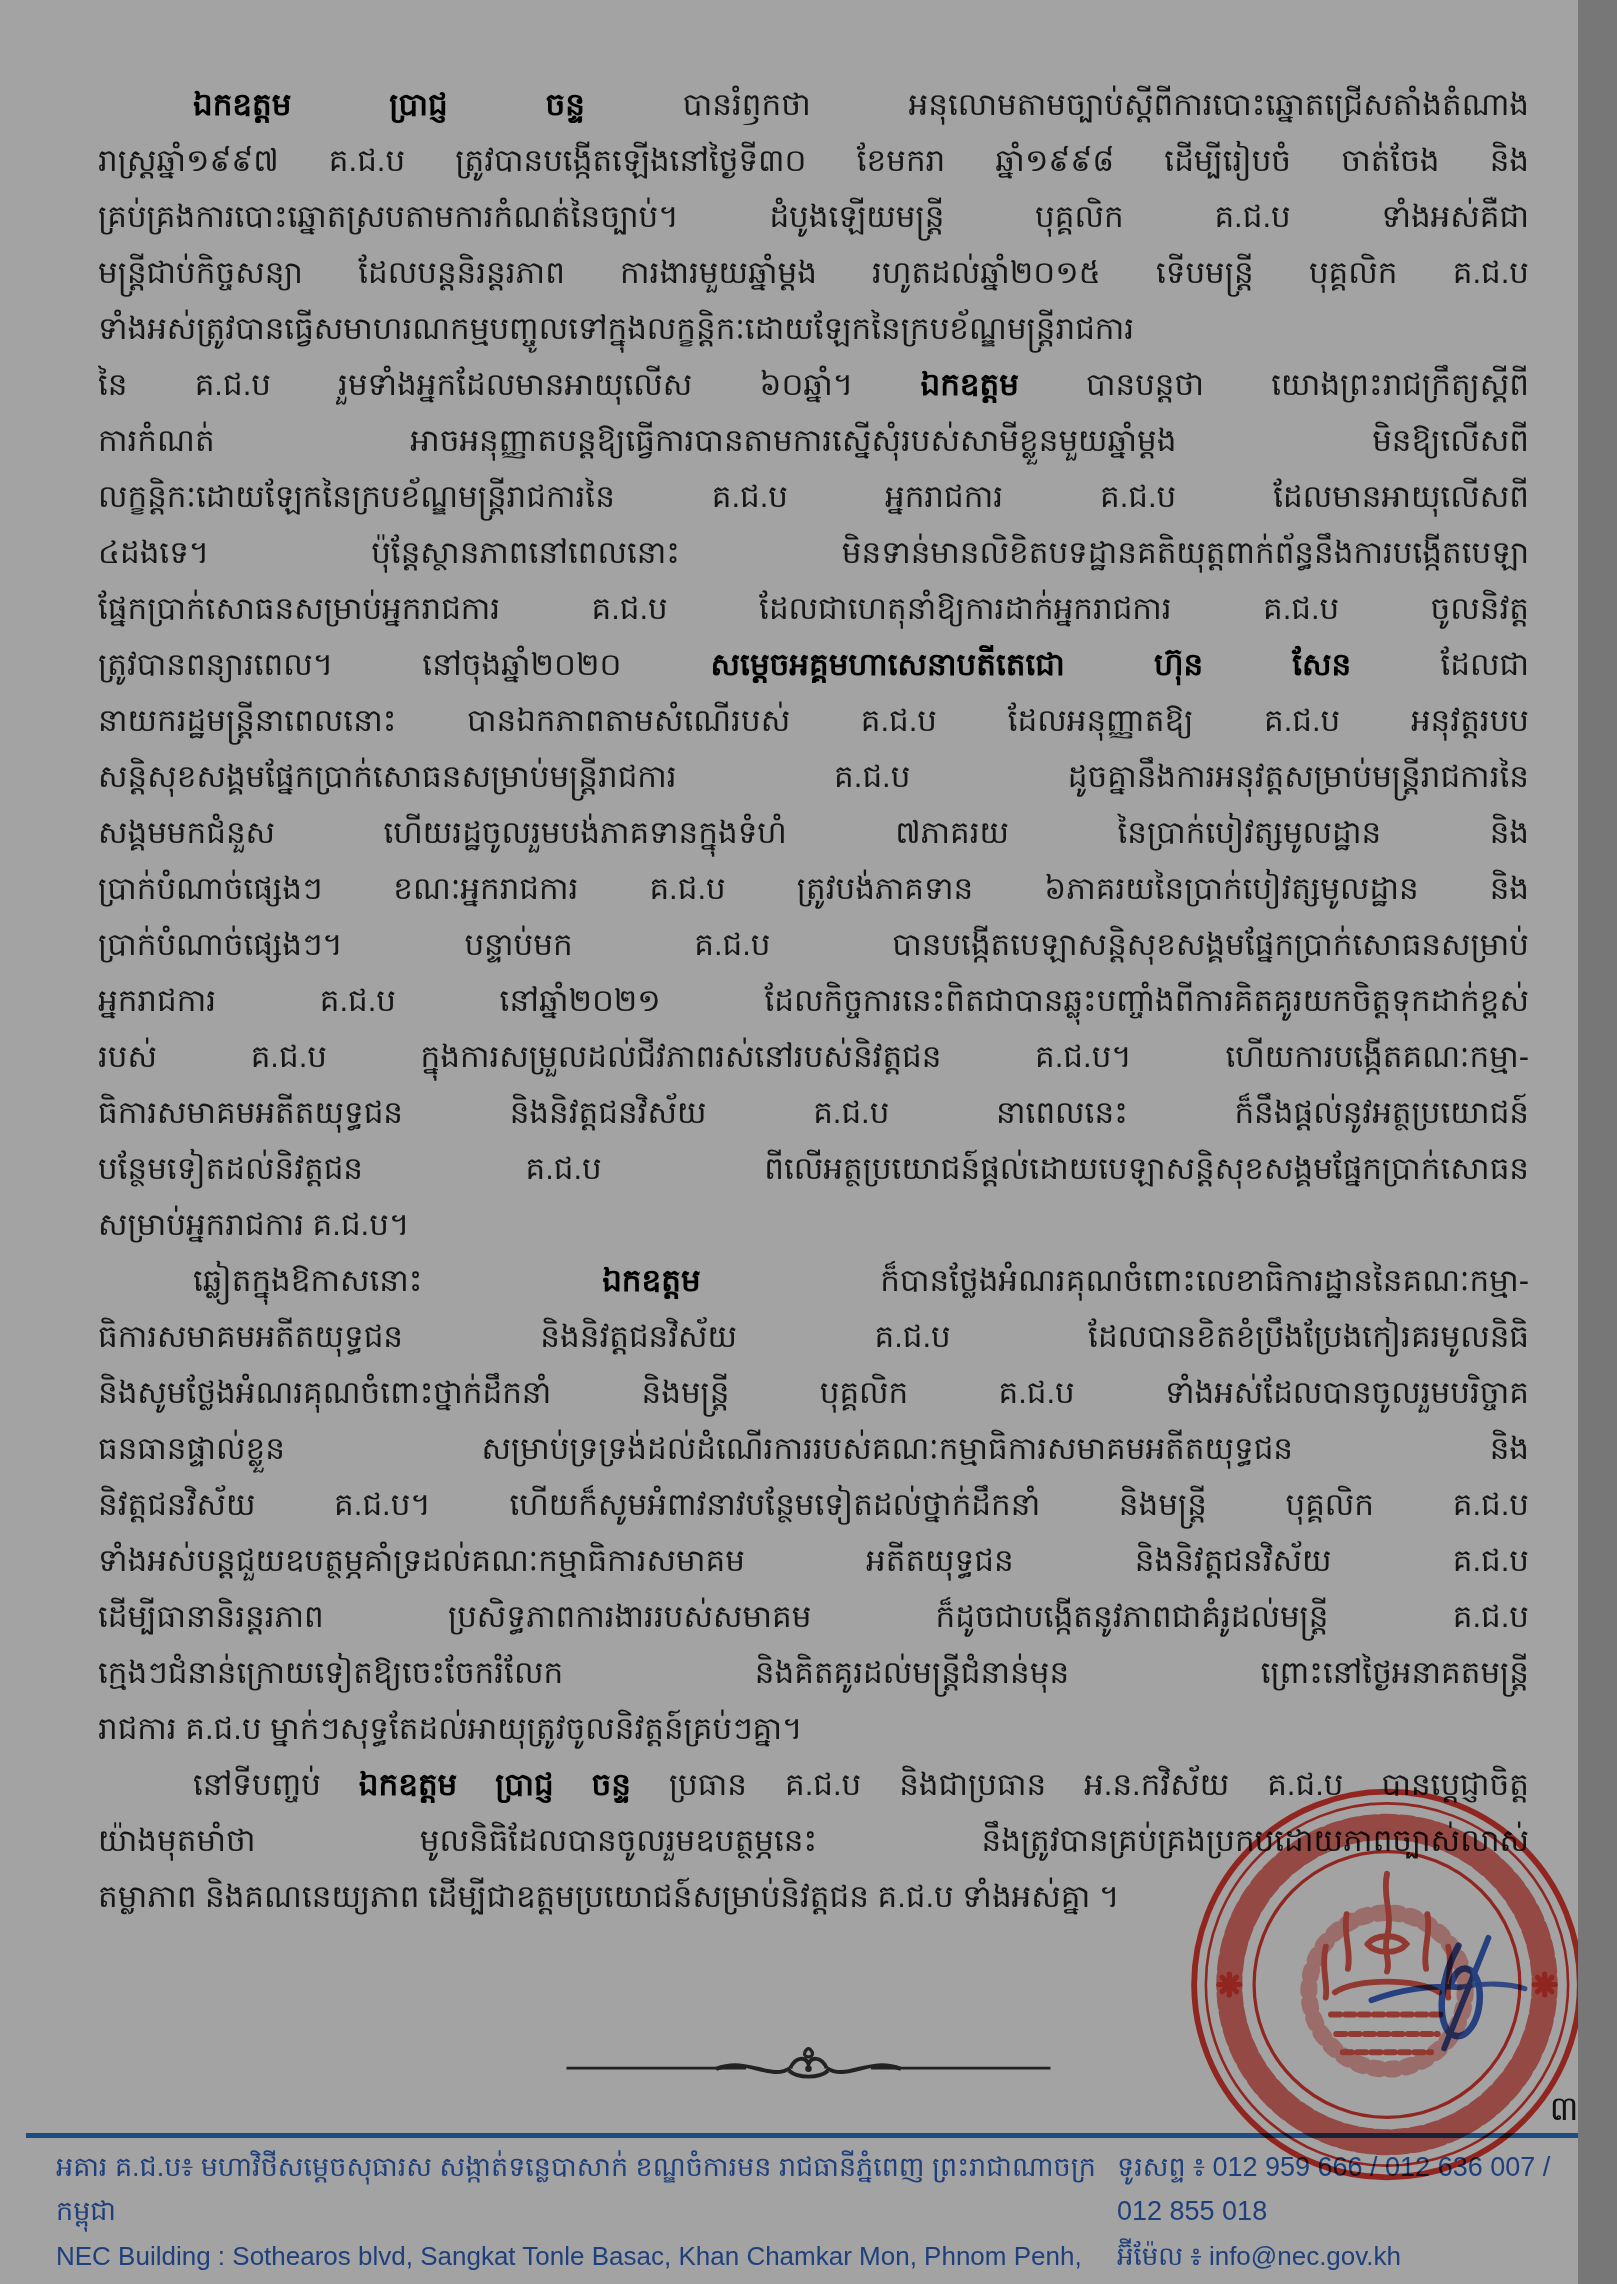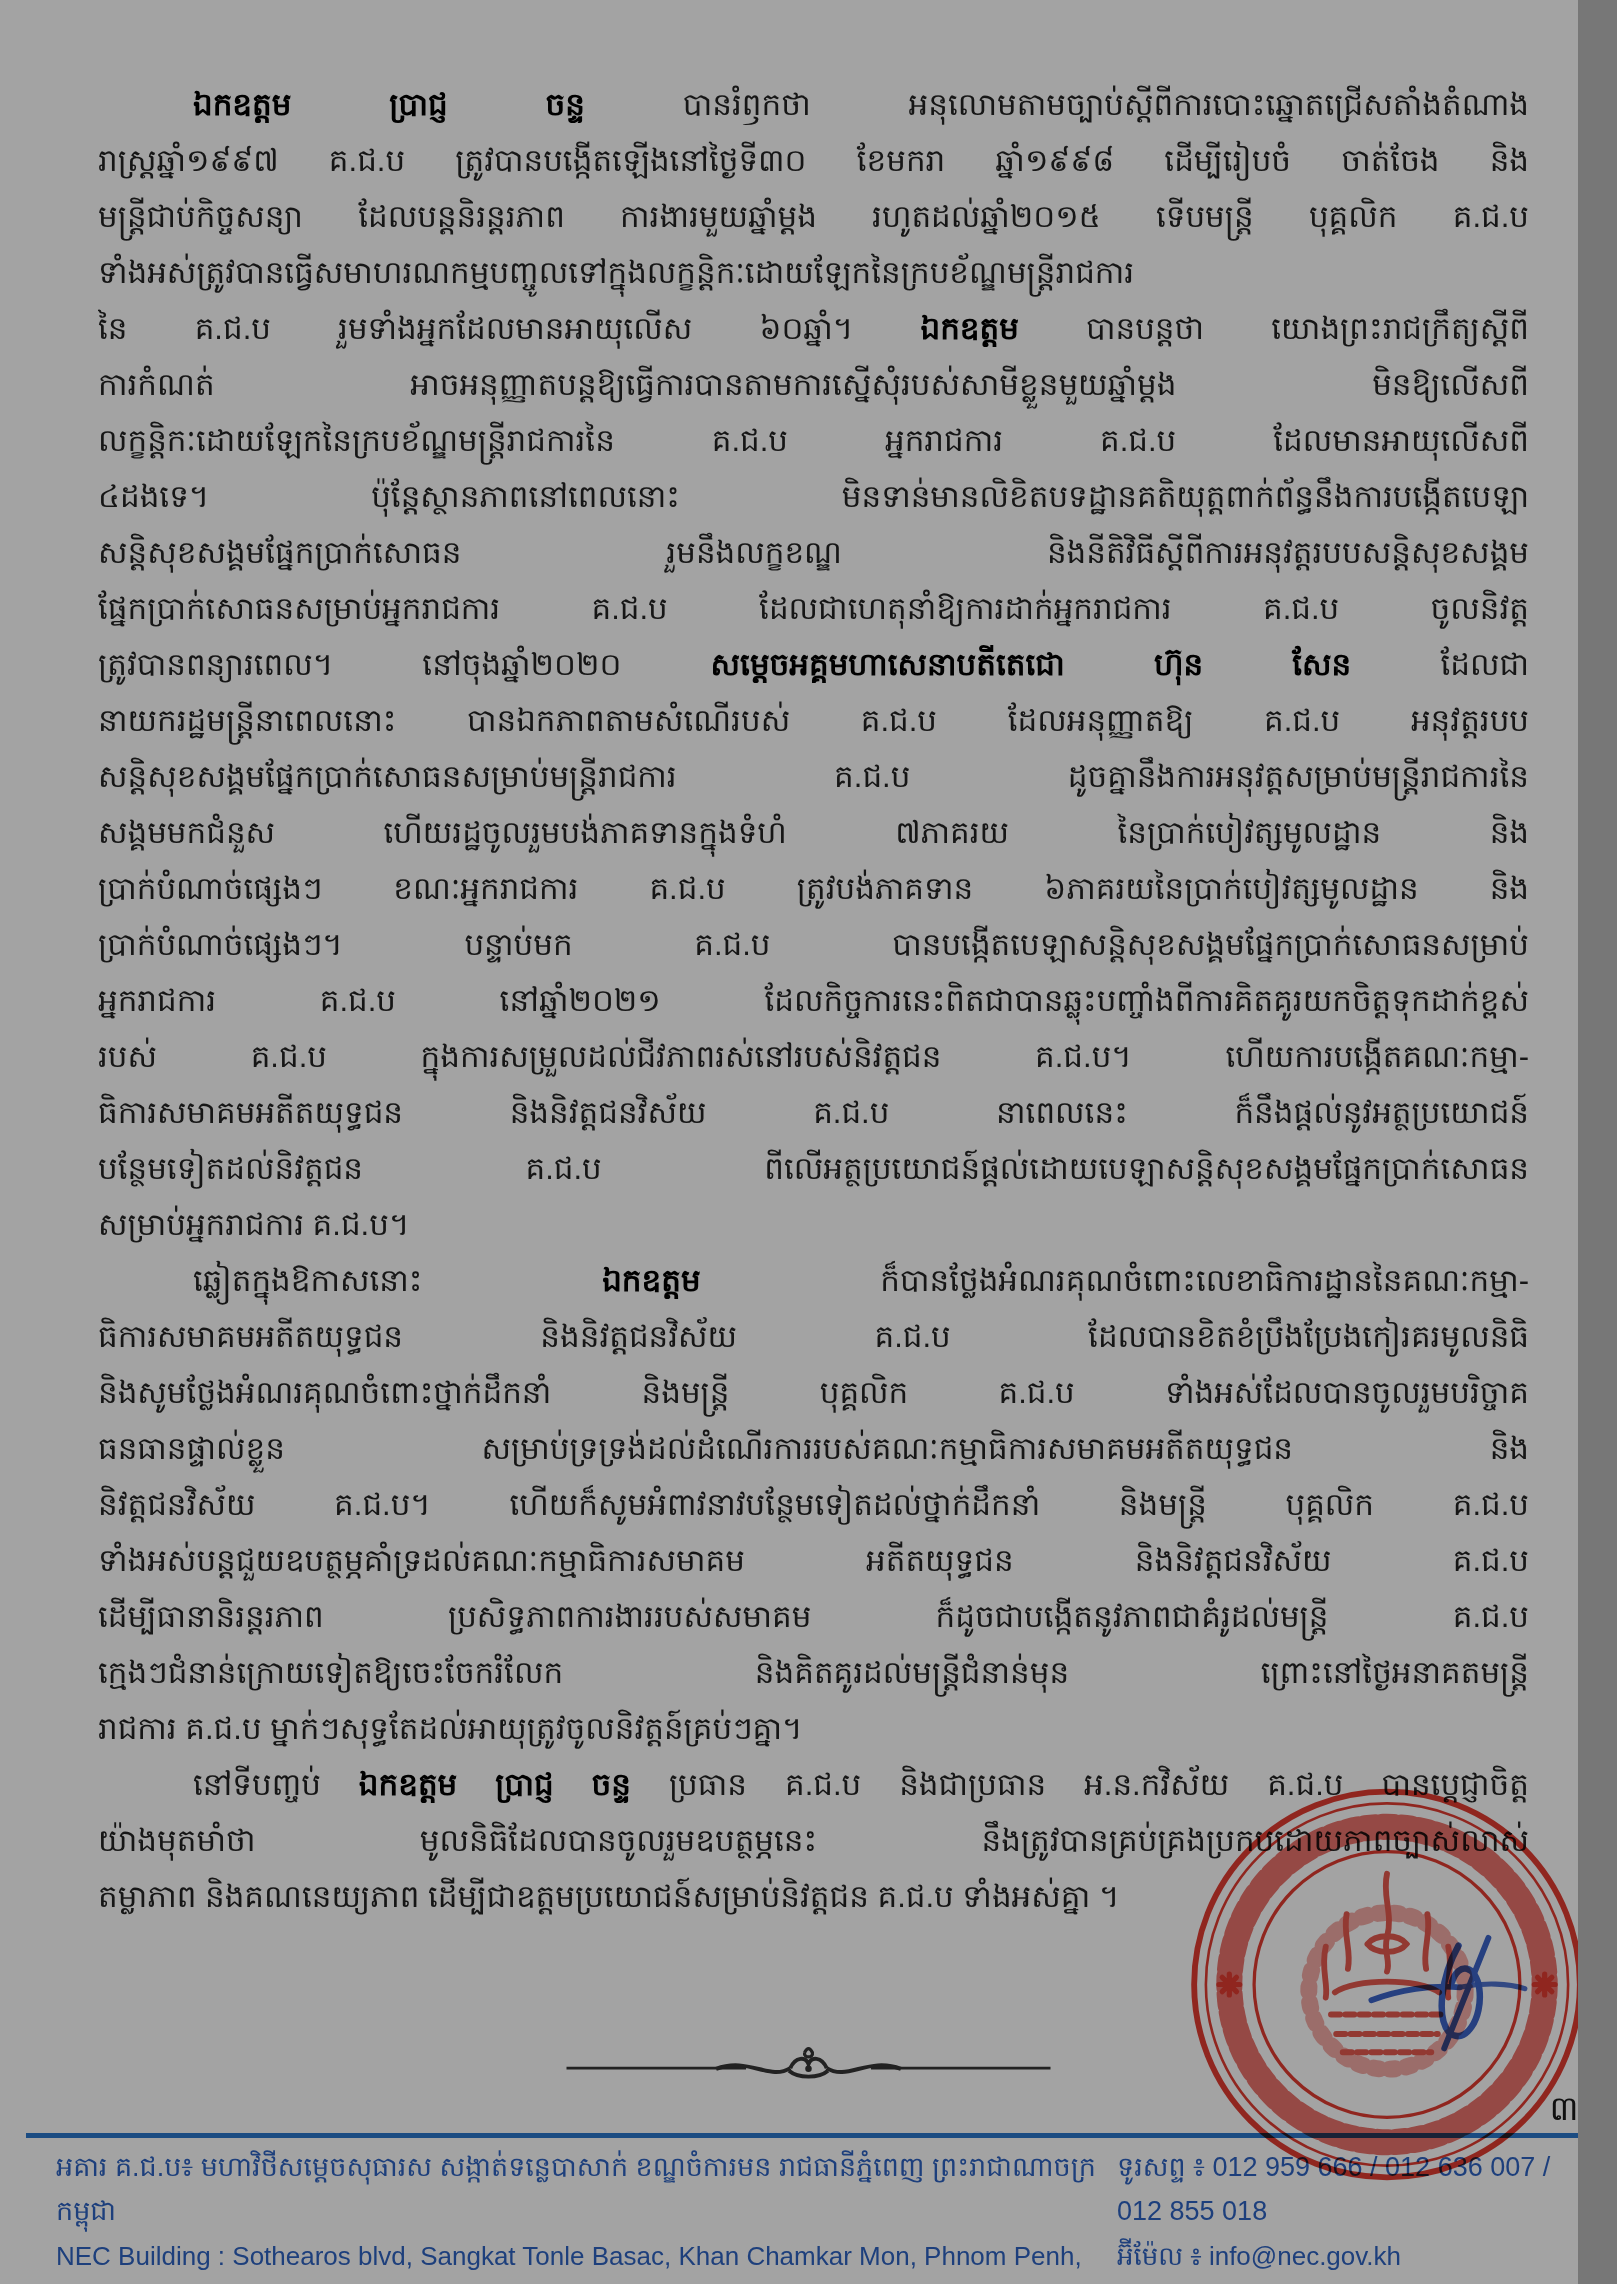--- a/index.html
+++ b/index.html
@@ -70,27 +70,27 @@
 </style>
 </head>
 <body>
 
 <div class="page">
 
   <div class="content">
       <div class="paragraph">
         <div class="line indent"><span class="b">ឯកឧត្តម ប្រាជ្ញ ចន្ទ</span><span> បានរំឭកថា អនុលោមតាមច្បាប់ស្តីពីការបោះឆ្នោតជ្រើសតាំងតំណាង</span></div>
         <div class="line"><span>រាស្ត្រឆ្នាំ១៩៩៧ គ.ជ.ប ត្រូវបានបង្កើតឡើងនៅថ្ងៃទី៣០ ខែមករា ឆ្នាំ១៩៩៨ ដើម្បីរៀបចំ ចាត់ចែង និង</span></div>
+        <div class="line"><span>គ្រប់គ្រងការបោះឆ្នោតស្របតាមការកំណត់នៃច្បាប់។ ដំបូងឡើយមន្ត្រី បុគ្គលិក គ.ជ.ប ទាំងអស់គឺជា</span></div>
         <div class="line"><span>មន្ត្រីជាប់កិច្ចសន្យា ដែលបន្តនិរន្តរភាព ការងារមួយឆ្នាំម្តង រហូតដល់ឆ្នាំ២០១៥ ទើបមន្ត្រី បុគ្គលិក គ.ជ.ប</span></div>
         <div class="line"><span>ទាំងអស់ត្រូវបានធ្វើសមាហរណកម្មបញ្ចូលទៅក្នុងលក្ខន្តិកៈដោយឡែកនៃក្របខ័ណ្ឌមន្ត្រីរាជការ</span></div>
         <div class="line"><span>នៃ គ.ជ.ប រួមទាំងអ្នកដែលមានអាយុលើស ៦០ឆ្នាំ។ </span><span class="b">ឯកឧត្តម</span><span> បានបន្តថា យោងព្រះរាជក្រឹត្យស្តីពី</span></div>
         <div class="line"><span>ការកំណត់ អាចអនុញ្ញាតបន្តឱ្យធ្វើការបានតាមការស្នើសុំរបស់សាមីខ្លួនមួយឆ្នាំម្តង មិនឱ្យលើសពី</span></div>
         <div class="line"><span>លក្ខន្តិកៈដោយឡែកនៃក្របខ័ណ្ឌមន្ត្រីរាជការនៃ គ.ជ.ប អ្នករាជការ គ.ជ.ប ដែលមានអាយុលើសពី</span></div>
         <div class="line"><span>៤ដងទេ។ ប៉ុន្តែស្ថានភាពនៅពេលនោះ មិនទាន់មានលិខិតបទដ្ឋានគតិយុត្តពាក់ព័ន្ធនឹងការបង្កើតបេឡា</span></div>
-        <div class="line"><span>សន្តិសុខសង្គមផ្នែកប្រាក់សោធន រួមនឹងលក្ខខណ្ឌ និងនីតិវិធីស្តីពីការអនុវត្តរបបសន្តិសុខសង្គម</span></div>
         <div class="line"><span>ផ្នែកប្រាក់សោធនសម្រាប់អ្នករាជការ គ.ជ.ប ដែលជាហេតុនាំឱ្យការដាក់អ្នករាជការ គ.ជ.ប ចូលនិវត្ត</span></div>
         <div class="line"><span>ត្រូវបានពន្យារពេល។ នៅចុងឆ្នាំ២០២០ </span><span class="b">សម្តេចអគ្គមហាសេនាបតីតេជោ ហ៊ុន សែន</span><span> ដែលជា</span></div>
         <div class="line"><span>នាយករដ្ឋមន្ត្រីនាពេលនោះ បានឯកភាពតាមសំណើរបស់ គ.ជ.ប ដែលអនុញ្ញាតឱ្យ គ.ជ.ប អនុវត្តរបប</span></div>
         <div class="line"><span>សន្តិសុខសង្គមផ្នែកប្រាក់សោធនសម្រាប់មន្ត្រីរាជការ គ.ជ.ប ដូចគ្នានឹងការអនុវត្តសម្រាប់មន្ត្រីរាជការនៃ</span></div>
         <div class="line"><span>សង្គមមកជំនួស ហើយរដ្ឋចូលរួមបង់ភាគទានក្នុងទំហំ ៧ភាគរយ នៃប្រាក់បៀវត្សមូលដ្ឋាន និង</span></div>
         <div class="line"><span>ប្រាក់បំណាច់ផ្សេងៗ ខណៈអ្នករាជការ គ.ជ.ប ត្រូវបង់ភាគទាន ៦ភាគរយនៃប្រាក់បៀវត្សមូលដ្ឋាន និង</span></div>
         <div class="line"><span>ប្រាក់បំណាច់ផ្សេងៗ។ បន្ទាប់មក គ.ជ.ប បានបង្កើតបេឡាសន្តិសុខសង្គមផ្នែកប្រាក់សោធនសម្រាប់</span></div>
         <div class="line"><span>អ្នករាជការ គ.ជ.ប នៅឆ្នាំ២០២១ ដែលកិច្ចការនេះពិតជាបានឆ្លុះបញ្ចាំងពីការគិតគូរយកចិត្តទុកដាក់ខ្ពស់</span></div>
         <div class="line"><span>របស់ គ.ជ.ប ក្នុងការសម្រួលដល់ជីវភាពរស់នៅរបស់និវត្តជន គ.ជ.ប។ ហើយការបង្កើតគណៈកម្មា-</span></div>
         <div class="line"><span>ធិការសមាគមអតីតយុទ្ធជន និងនិវត្តជនវិស័យ គ.ជ.ប នាពេលនេះ ក៏នឹងផ្តល់នូវអត្ថប្រយោជន៍</span></div>

